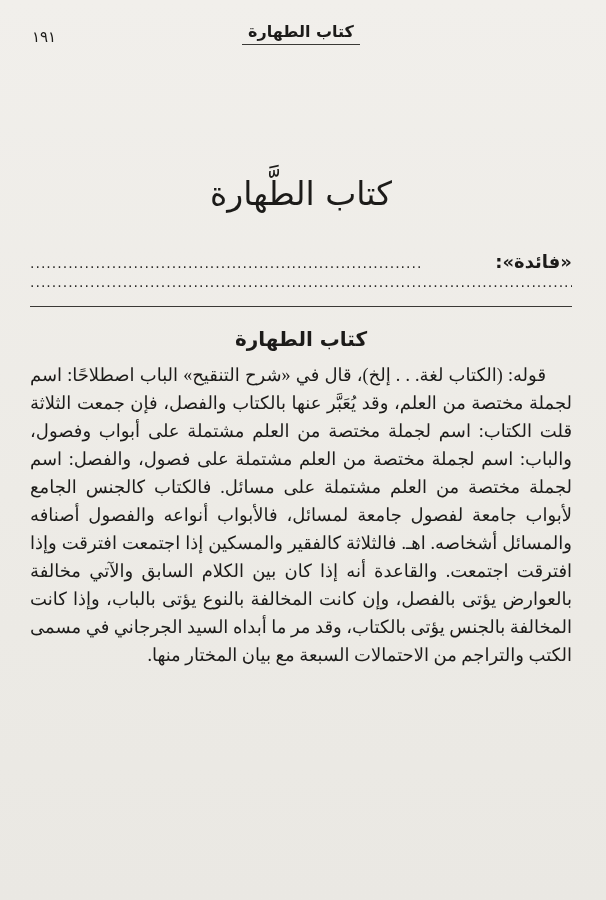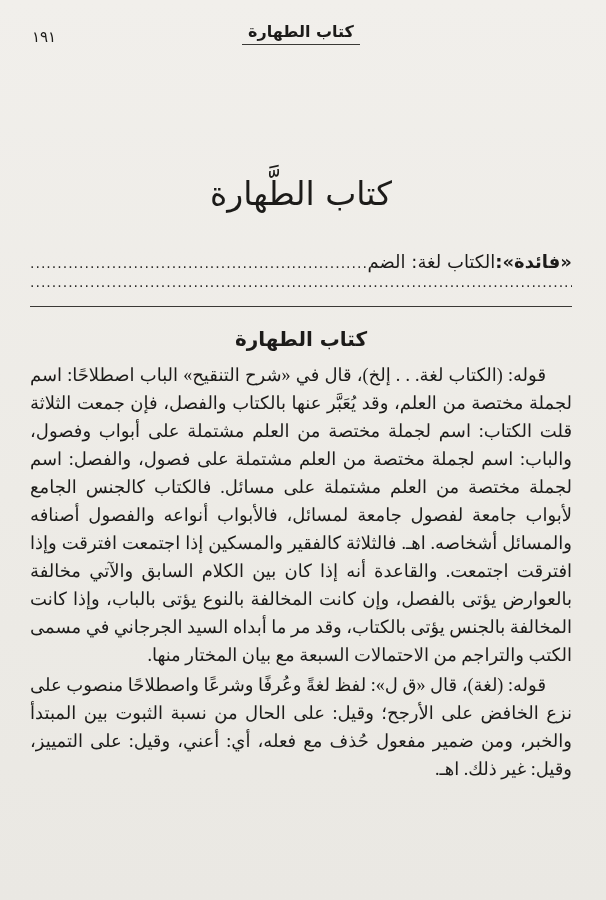--- a/index.html
+++ b/index.html
@@ -126,27 +126,25 @@
     <span class="page-number">١٩١</span>
     <div class="running-title-wrap">
       <span class="running-title">كتاب الطهارة</span>
     </div>
   </div>
 
   <h1 class="main-title">كتاب الطَّهارة</h1>
 
   <div class="faida-row">
     <span class="faida-text">«فائدة»:</span>
-    <span class="faida-plain"> الكتاب لغة: الضم </span>
     <span class="dots-leader">........................................................................</span>
   </div>
   <div class="dots-full">..................................................................................................................................................</div>
 
   <hr class="rule">
 
   <h2 class="section-heading">كتاب الطهارة</h2>
 
   <div class="body-text">
     <p>قوله: (الكتاب لغة. . . إلخ)، قال في «شرح التنقيح» الباب اصطلاحًا: اسم لجملة مختصة من العلم، وقد يُعَبَّر عنها بالكتاب والفصل، فإن جمعت الثلاثة قلت الكتاب: اسم لجملة مختصة من العلم مشتملة على أبواب وفصول، والباب: اسم لجملة مختصة من العلم مشتملة على فصول، والفصل: اسم لجملة مختصة من العلم مشتملة على مسائل. فالكتاب كالجنس الجامع لأبواب جامعة لفصول جامعة لمسائل، فالأبواب أنواعه والفصول أصنافه والمسائل أشخاصه. اهـ. فالثلاثة كالفقير والمسكين إذا اجتمعت افترقت وإذا افترقت اجتمعت. والقاعدة أنه إذا كان بين الكلام السابق والآتي مخالفة بالعوارض يؤتى بالفصل، وإن كانت المخالفة بالنوع يؤتى بالباب، وإذا كانت المخالفة بالجنس يؤتى بالكتاب، وقد مر ما أبداه السيد الجرجاني في مسمى الكتب والتراجم من الاحتمالات السبعة مع بيان المختار منها.</p>
-    <p>قوله: (لغة)، قال «ق ل»: لفظ لغةً وعُرفًا وشرعًا واصطلاحًا منصوب على نزع الخافض على الأرجح؛ وقيل: على الحال من نسبة الثبوت بين المبتدأ والخبر، ومن ضمير مفعول حُذف مع فعله، أي: أعني، وقيل: على التمييز، وقيل: غير ذلك. اهـ.</p>
   </div>
 
 </div>
 
 </body></html>

